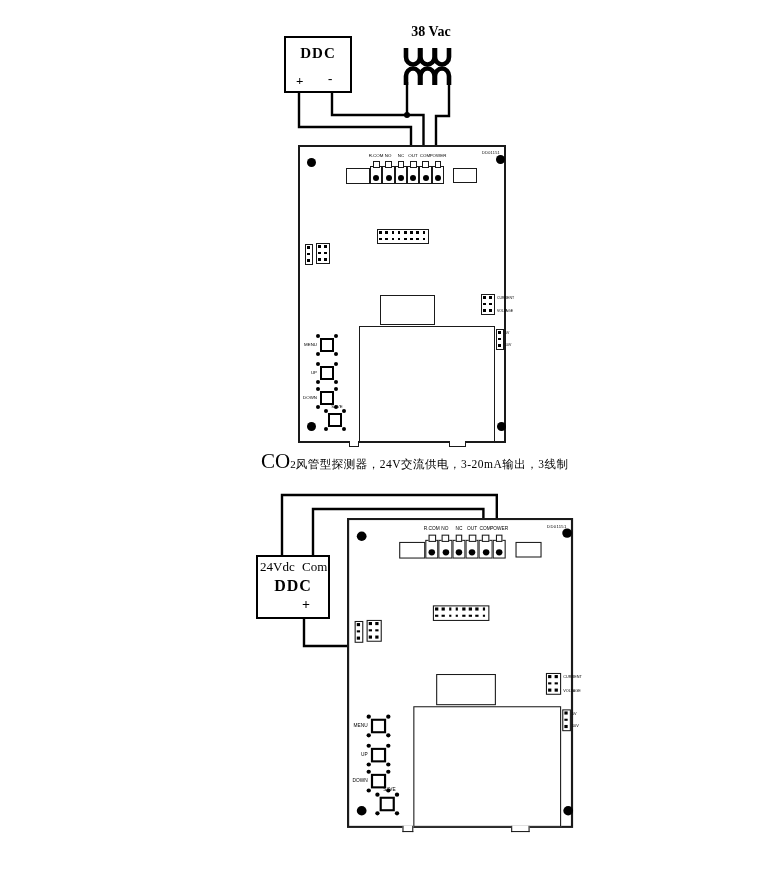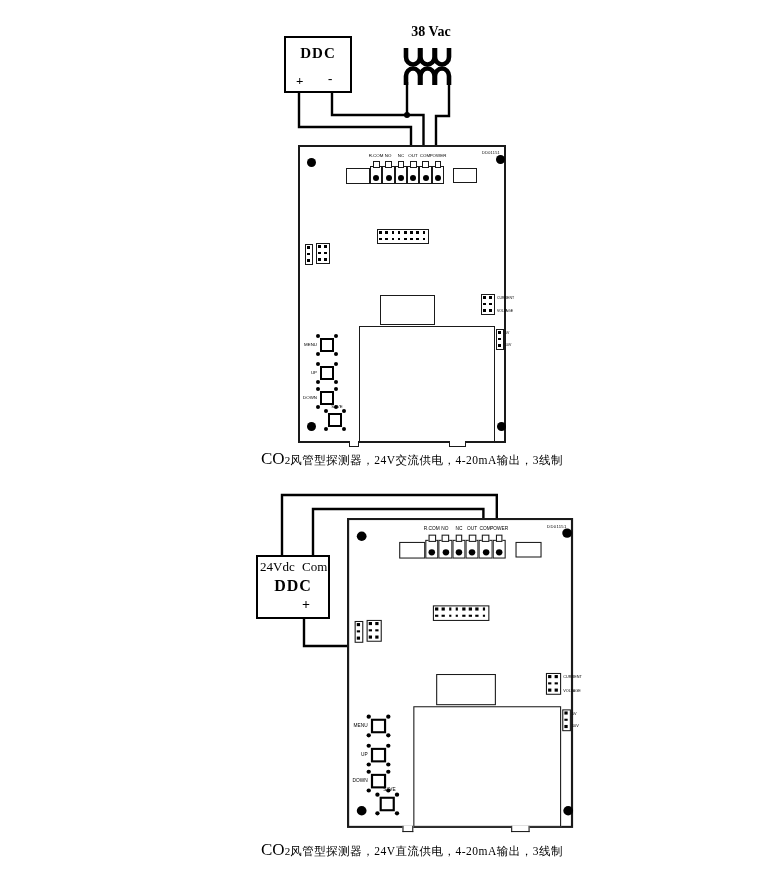--- a/index.html
+++ b/index.html
@@ -40,21 +40,21 @@
   .orect{border:1.5px solid #1a1a1a;background:#fff;}
   .jlabel{font-size:7px;transform:scale(0.5);transform-origin:0 top;white-space:nowrap;}
   .btn{width:14px;height:14px;border:2px solid #000;background:#fff;}
   .bdot{width:4px;height:4px;border-radius:50%;background:#000;}
   .blabel{font-size:8px;transform:scale(0.55);white-space:nowrap;}
   .blabel.r{transform-origin:100% 0;text-align:right;width:30px;}
   .blabel.c{transform-origin:center top;text-align:center;width:30px;}
   .tab{border:1px solid #1a1a1a;border-top:none;background:#fff;}
   
   .caption{position:absolute;font-family:"Liberation Serif","DejaVu Serif",serif;white-space:nowrap;}
-  .cap-prefix{font-size:17px;}
+  .cap-prefix{font-size:21px;}
   .cap-sub{font-size:11px;}
   .cap-text{font-size:11.5px;letter-spacing:.5px;}
 </style>
 </head>
 <body>
 
 <div class="page">
 
   <svg class="wires" width="780" height="878" viewBox="0 0 780 878">
 
@@ -198,21 +198,21 @@
         <div class="blabel r" style="left: -13px; top: 195px;">MENU</div>
         <div class="blabel r" style="left: -13px; top: 223px;">UP</div>
         <div class="blabel r" style="left: -13px; top: 248px;">DOWN</div>
         <div class="blabel c" style="left: 22px; top: 257px;">SAVE</div>
         <div class="tab" style="left: 49px; top: 294px; width: 10px; height: 6px;"></div>
         <div class="tab" style="left: 149px; top: 294px; width: 17px; height: 6px;"></div>
       </div>
   </div>
 
   <div class="caption" style="left:261px;top:449px;">
-    <span class="cap-prefix">CO</span><span class="cap-sub">2</span><span class="cap-text">风管型探测器，24V交流供电，4-20mA输出，3线制</span>
+    <span class="cap-prefix">CO</span><span class="cap-sub">2</span><span class="cap-text">风管型探测器，24V交流供电，3-20mA输出，3线制</span>
   </div>
 
   <div class="ddc ddc-bottom">
     <div class="ddc-row1">
       <span class="v-lab">24Vdc</span>
       <span class="c-lab">Com</span>
     </div>
     <div class="ddc-title2">DDC</div>
     <div class="ddc-plus2">+</div>
   </div>
@@ -330,17 +330,14 @@
         <div class="bdot" style="left: 42px; top: 280px;"></div>
         <div class="blabel r" style="left: -13px; top: 195px;">MENU</div>
         <div class="blabel r" style="left: -13px; top: 223px;">UP</div>
         <div class="blabel r" style="left: -13px; top: 248px;">DOWN</div>
         <div class="blabel c" style="left: 22px; top: 257px;">SAVE</div>
         <div class="tab" style="left: 49px; top: 294px; width: 10px; height: 6px;"></div>
         <div class="tab" style="left: 149px; top: 294px; width: 17px; height: 6px;"></div>
       </div>
   </div>
 
-  <div class="caption" style="left:261px;top:840px;">
-    <span class="cap-prefix">CO</span><span class="cap-sub">2</span><span class="cap-text">风管型探测器，24V直流供电，4-20mA输出，3线制</span>
-  </div>
 
 </div>
 
 </body></html>

